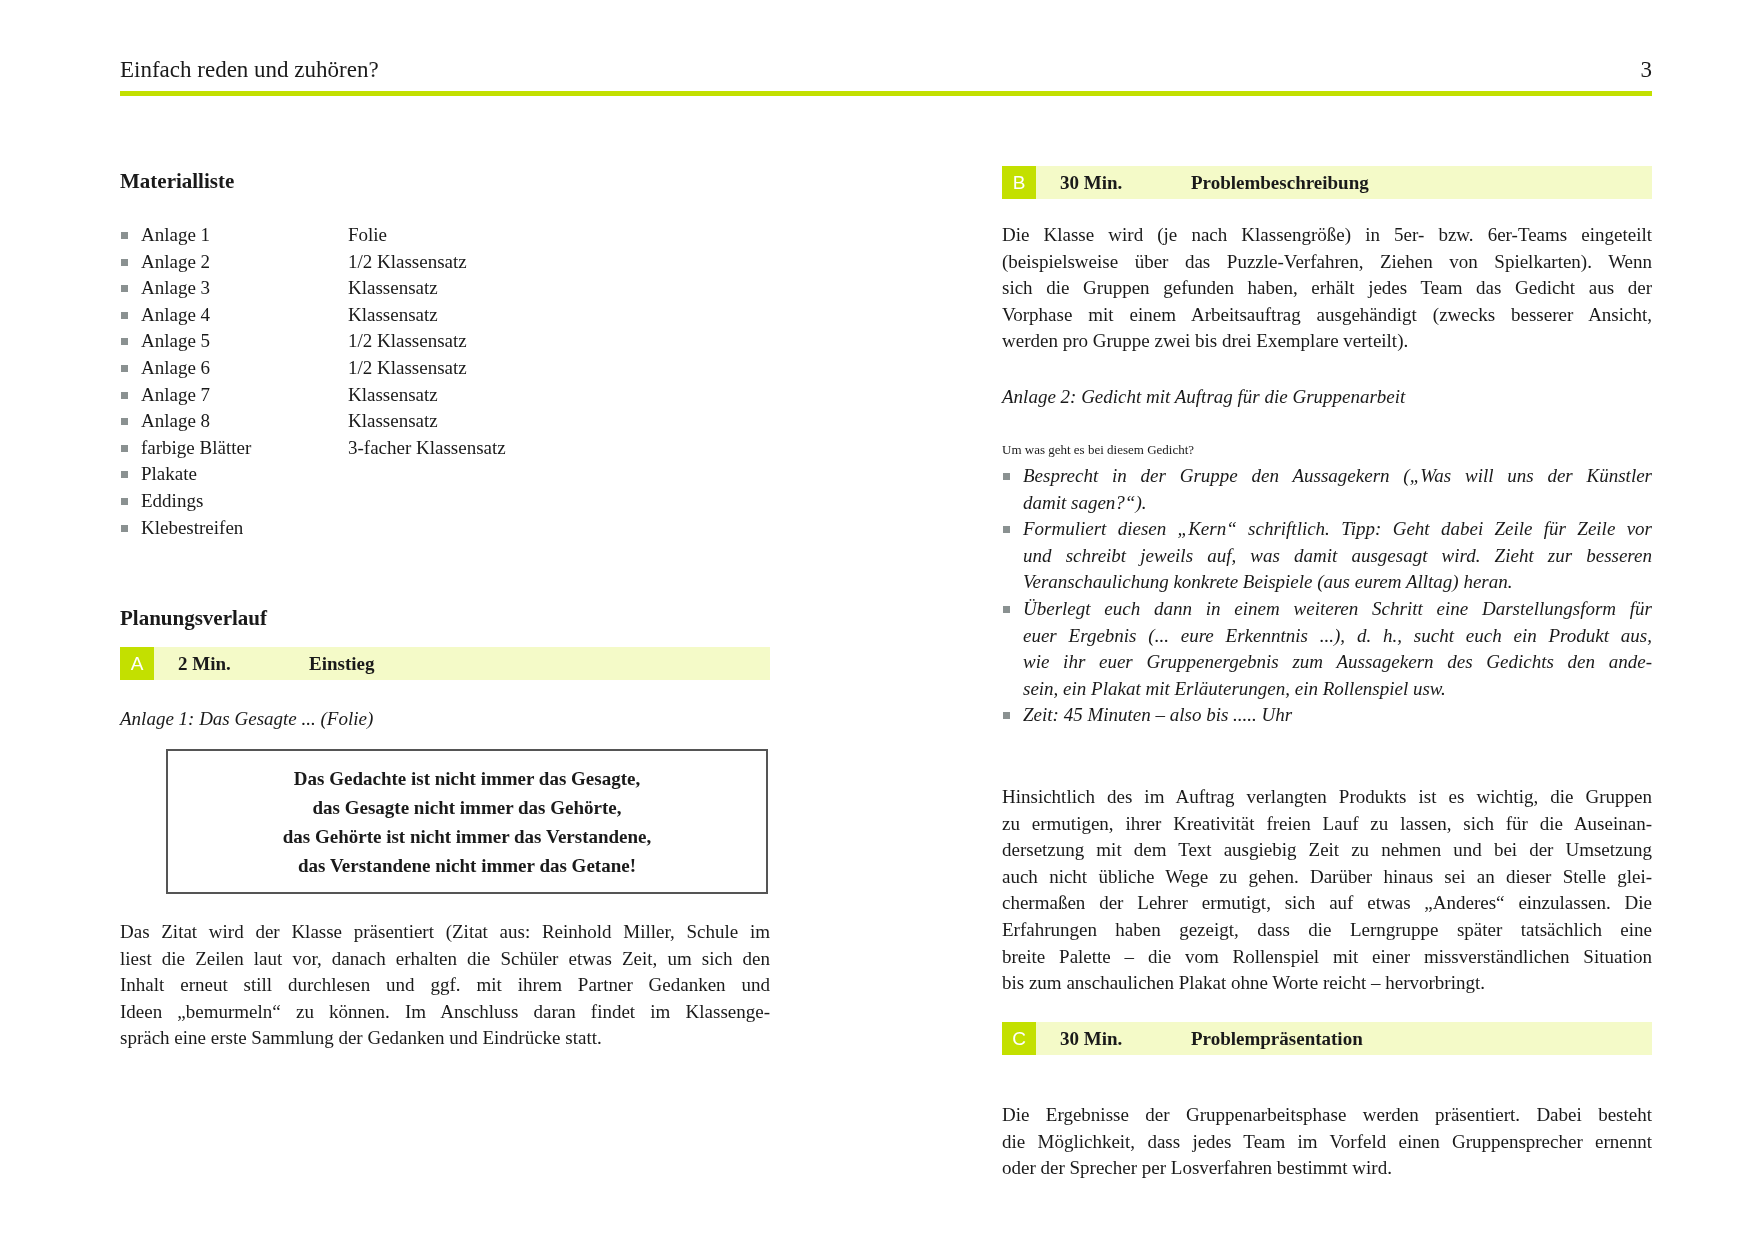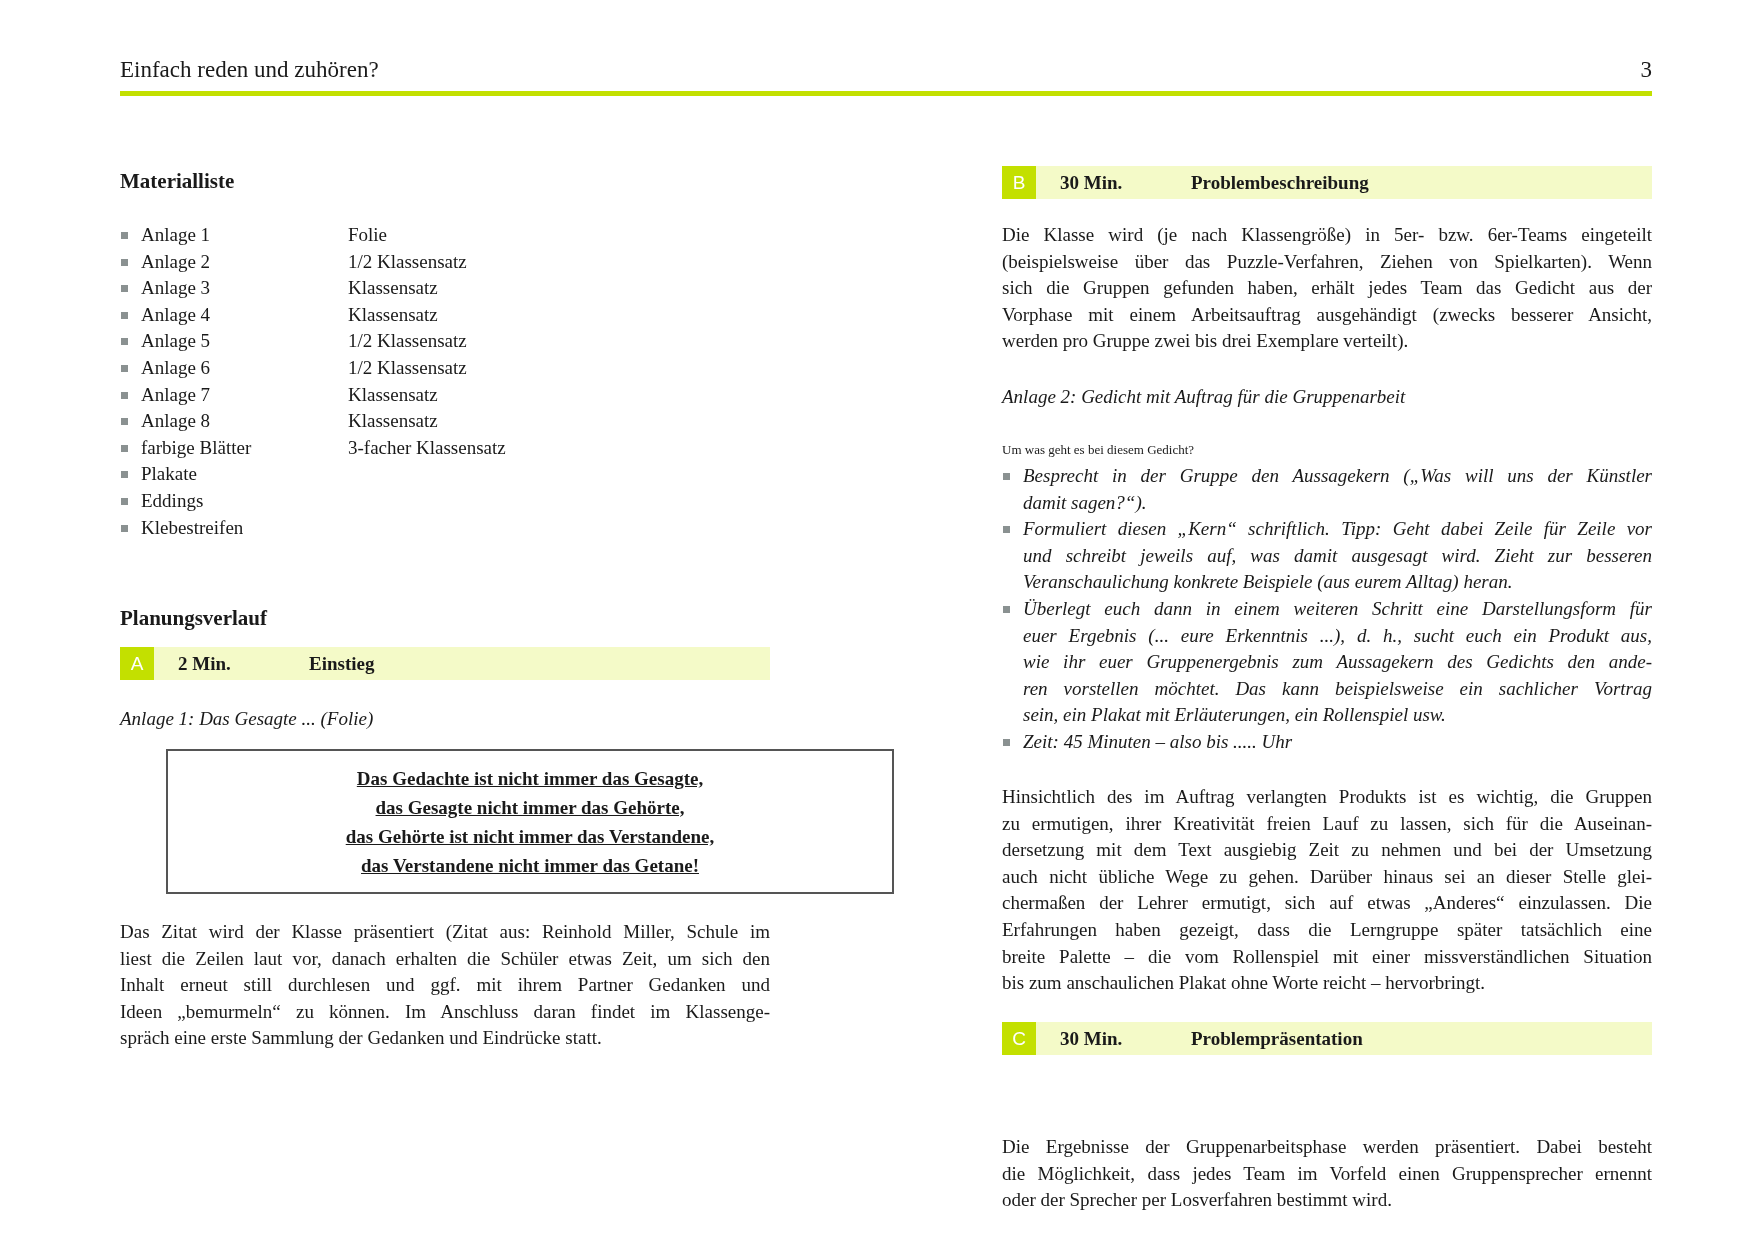--- a/index.html
+++ b/index.html
@@ -30,22 +30,22 @@
   .phase-letter {
     width:34px; height:33px; background:#c3e000; color:#ffffff; font-family:"Liberation Sans","DejaVu Sans",sans-serif;
     font-size:19px; font-weight:normal; display:flex; align-items:center; justify-content:center; margin-right:24px;
   }
   .phase-time { width:131px; }
   .phase-title { }
 
   .italic-cap { font-style:italic; font-size:19px; line-height:26px; }
 
   .quote-box {
-    left:166px; top:749px; width:728px; height:145px; border:2px solid #555; box-sizing:border-box;
-    display:flex; flex-direction:column; justify-content:center; align-items:center;text-decoration:underline;
+    left:166px; top:749px; width:602px; height:145px; border:2px solid #555; box-sizing:border-box;
+    display:flex; flex-direction:column; justify-content:center; align-items:center;
   }
   .quote-box div { font-weight:bold; font-size:19px; line-height:29px; text-align:center; }
 
   .para { font-size:19px; line-height:26.6px; text-align:justify; }
   .para .ln { display:block; text-align:justify; text-align-last:justify; white-space:nowrap; }
   .para .ln.last { text-align-last:left; }
 
   .blist { list-style:none; margin:0; padding:0; }
   .blist li { position:relative; padding-left:21px; font-size:19px; line-height:26.6px; }
   .blist .ln { display:block; text-align:justify; text-align-last:justify; white-space:nowrap; }
@@ -129,21 +129,20 @@
       <span class="bullet"></span>
     <span class="ln">Formuliert diesen „Kern“ schriftlich. Tipp: Geht dabei Zeile für Zeile vor</span>
     <span class="ln">und schreibt jeweils auf, was damit ausgesagt wird. Zieht zur besseren</span>
     <span class="ln last">Veranschaulichung konkrete Beispiele (aus eurem Alltag) heran.</span>
   </li>
   <li>
       <span class="bullet"></span>
     <span class="ln">Überlegt euch dann in einem weiteren Schritt eine Darstellungsform für</span>
     <span class="ln">euer Ergebnis (... eure Erkenntnis ...), d. h., sucht euch ein Produkt aus,</span>
     <span class="ln">wie ihr euer Gruppenergebnis zum Aussagekern des Gedichts den ande-</span>
-    <span class="ln">ren vorstellen möchtet. Das kann beispielsweise ein sachlicher Vortrag</span>
     <span class="ln last">sein, ein Plakat mit Erläuterungen, ein Rollenspiel usw.</span>
   </li>
   <li>
       <span class="bullet"></span>
     <span class="ln last">Zeit: 45 Minuten – also bis ..... Uhr</span>
   </li>
 </ul>
 
 <div class="abs col-right para" style="top:784px;">
   <span class="ln">Hinsichtlich des im Auftrag verlangten Produkts ist es wichtig, die Gruppen</span>
@@ -155,17 +154,17 @@
   <span class="ln">breite Palette – die vom Rollenspiel mit einer missverständlichen Situation</span>
   <span class="ln last">bis zum anschaulichen Plakat ohne Worte reicht – hervorbringt.</span>
 </div>
 
 <div class="phase-bar" style="left:1002px; top:1022px; width:650px;">
   <span class="phase-letter">C</span>
   <span class="phase-time">30 Min.</span>
   <span class="phase-title">Problempräsentation</span>
 </div>
 
-<div class="abs col-right para" style="top:1134px;">
+<div class="abs col-right para" style="top:1102px;">
   <span class="ln">Die Ergebnisse der Gruppenarbeitsphase werden präsentiert. Dabei besteht</span>
   <span class="ln">die Möglichkeit, dass jedes Team im Vorfeld einen Gruppensprecher ernennt</span>
   <span class="ln last">oder der Sprecher per Losverfahren bestimmt wird.</span>
 </div>
 
 </body></html>

